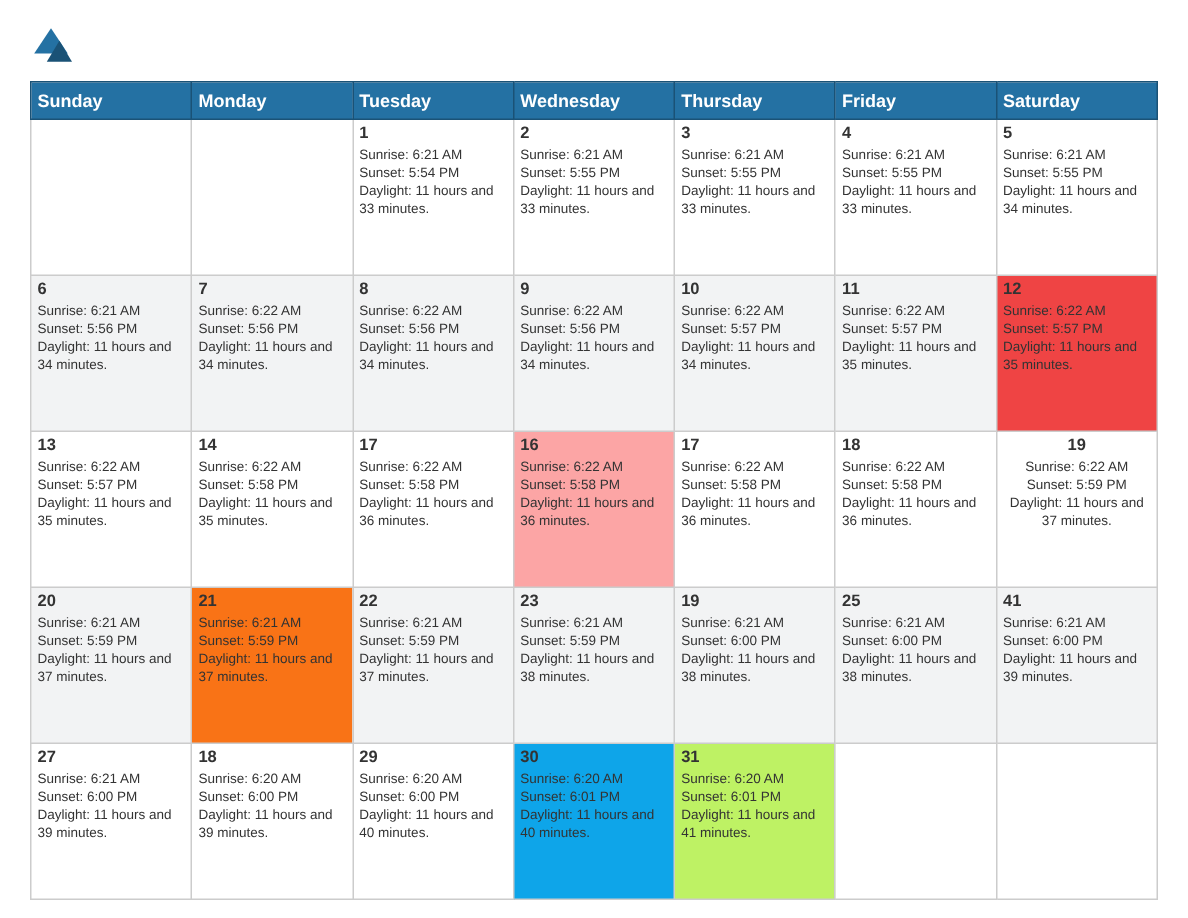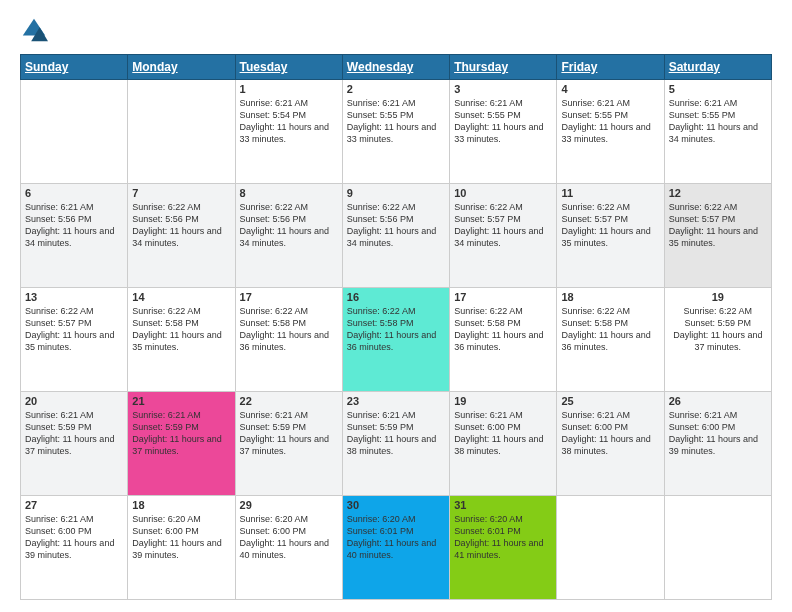--- a/index.html
+++ b/index.html
@@ -98,21 +98,20 @@
       background: #f9f9f9;
     }
     tr:nth-child(odd) td {
       background-color: #fff;
     }
     tr:nth-child(even) td {
       background-color: #f2f3f4;
     }
     .calendar thead tr th {
       background-color: #2471a3;
-      text-decoration: underline;
     }
   </style>
 </head>
 <body>
 
 <div class="page">
   <div class="header">
     <div class="logo">
       <svg class="logo-icon" viewBox="0 0 40 40" xmlns="http://www.w3.org/2000/svg">
         <polygon points="20,4 36,28 4,28" fill="#2471a3"></polygon>
@@ -206,21 +205,21 @@
             <div class="day-detail" style="white-space: pre-line;">Sunrise: 6:22 AM
 Sunset: 5:57 PM
 Daylight: 11 hours and 34 minutes.</div>
           </td>
           <td style="background-color: rgb(242, 243, 244);">
             <div class="day-num">11</div>
             <div class="day-detail" style="white-space: pre-line;">Sunrise: 6:22 AM
 Sunset: 5:57 PM
 Daylight: 11 hours and 35 minutes.</div>
           </td>
-          <td style="background-color: #e5e5e5; margin-top: 28px;">
+          <td style="background-color: #ef4444; margin-top: 28px;">
             <div class="day-num">12</div>
             <div class="day-detail" style="white-space: pre-line;">Sunrise: 6:22 AM
 Sunset: 5:57 PM
 Daylight: 11 hours and 35 minutes.</div>
           </td>
         </tr>
         <tr>
           <td style="background-color: rgb(255, 255, 255);">
             <div class="day-num">13</div>
             <div class="day-detail" style="white-space: pre-line;">Sunrise: 6:22 AM
@@ -232,21 +231,21 @@
             <div class="day-detail" style="white-space: pre-line;">Sunrise: 6:22 AM
 Sunset: 5:58 PM
 Daylight: 11 hours and 35 minutes.</div>
           </td>
           <td style="background-color: rgb(255, 255, 255);">
             <div class="day-num">17</div>
             <div class="day-detail" style="white-space: pre-line;">Sunrise: 6:22 AM
 Sunset: 5:58 PM
 Daylight: 11 hours and 36 minutes.</div>
           </td>
-          <td style="background-color: #5eead4;">
+          <td style="background-color: #fca5a5;">
             <div class="day-num">16</div>
             <div class="day-detail" style="white-space: pre-line;">Sunrise: 6:22 AM
 Sunset: 5:58 PM
 Daylight: 11 hours and 36 minutes.</div>
           </td>
           <td style="background-color: rgb(255, 255, 255);">
             <div class="day-num">17</div>
             <div class="day-detail" style="white-space: pre-line;">Sunrise: 6:22 AM
 Sunset: 5:58 PM
 Daylight: 11 hours and 36 minutes.</div>
@@ -264,21 +263,21 @@
 Daylight: 11 hours and 37 minutes.</div>
           </td>
         </tr>
         <tr>
           <td style="background-color: rgb(242, 243, 244);">
             <div class="day-num">20</div>
             <div class="day-detail" style="white-space: pre-line;">Sunrise: 6:21 AM
 Sunset: 5:59 PM
 Daylight: 11 hours and 37 minutes.</div>
           </td>
-          <td style="background-color: #ec4899;">
+          <td style="background-color: #f97316;">
             <div class="day-num">21</div>
             <div class="day-detail" style="white-space: pre-line;">Sunrise: 6:21 AM
 Sunset: 5:59 PM
 Daylight: 11 hours and 37 minutes.</div>
           </td>
           <td style="background-color: rgb(242, 243, 244);">
             <div class="day-num">22</div>
             <div class="day-detail" style="white-space: pre-line;">Sunrise: 6:21 AM
 Sunset: 5:59 PM
 Daylight: 11 hours and 37 minutes.</div>
@@ -295,21 +294,21 @@
 Sunset: 6:00 PM
 Daylight: 11 hours and 38 minutes.</div>
           </td>
           <td style="background-color: rgb(242, 243, 244);">
             <div class="day-num">25</div>
             <div class="day-detail" style="white-space: pre-line;">Sunrise: 6:21 AM
 Sunset: 6:00 PM
 Daylight: 11 hours and 38 minutes.</div>
           </td>
           <td style="background-color: rgb(242, 243, 244);">
-            <div class="day-num">26</div>
+            <div class="day-num">41</div>
             <div class="day-detail" style="white-space: pre-line;">Sunrise: 6:21 AM
 Sunset: 6:00 PM
 Daylight: 11 hours and 39 minutes.</div>
           </td>
         </tr>
         <tr>
           <td style="background-color: rgb(255, 255, 255);">
             <div class="day-num">27</div>
             <div class="day-detail" style="white-space: pre-line;">Sunrise: 6:21 AM
 Sunset: 6:00 PM
@@ -326,21 +325,21 @@
             <div class="day-detail" style="white-space: pre-line;">Sunrise: 6:20 AM
 Sunset: 6:00 PM
 Daylight: 11 hours and 40 minutes.</div>
           </td>
           <td style="background-color: #0ea5e9;">
             <div class="day-num">30</div>
             <div class="day-detail" style="white-space: pre-line;">Sunrise: 6:20 AM
 Sunset: 6:01 PM
 Daylight: 11 hours and 40 minutes.</div>
           </td>
-          <td style="background-color: #84cc16;">
+          <td style="background-color: #bef264;">
             <div class="day-num">31</div>
             <div class="day-detail" style="white-space: pre-line;">Sunrise: 6:20 AM
 Sunset: 6:01 PM
 Daylight: 11 hours and 41 minutes.</div>
           </td>
           <td class="empty-cell"></td>
           <td class="empty-cell"></td>
         </tr>
       </tbody>
   </table>

